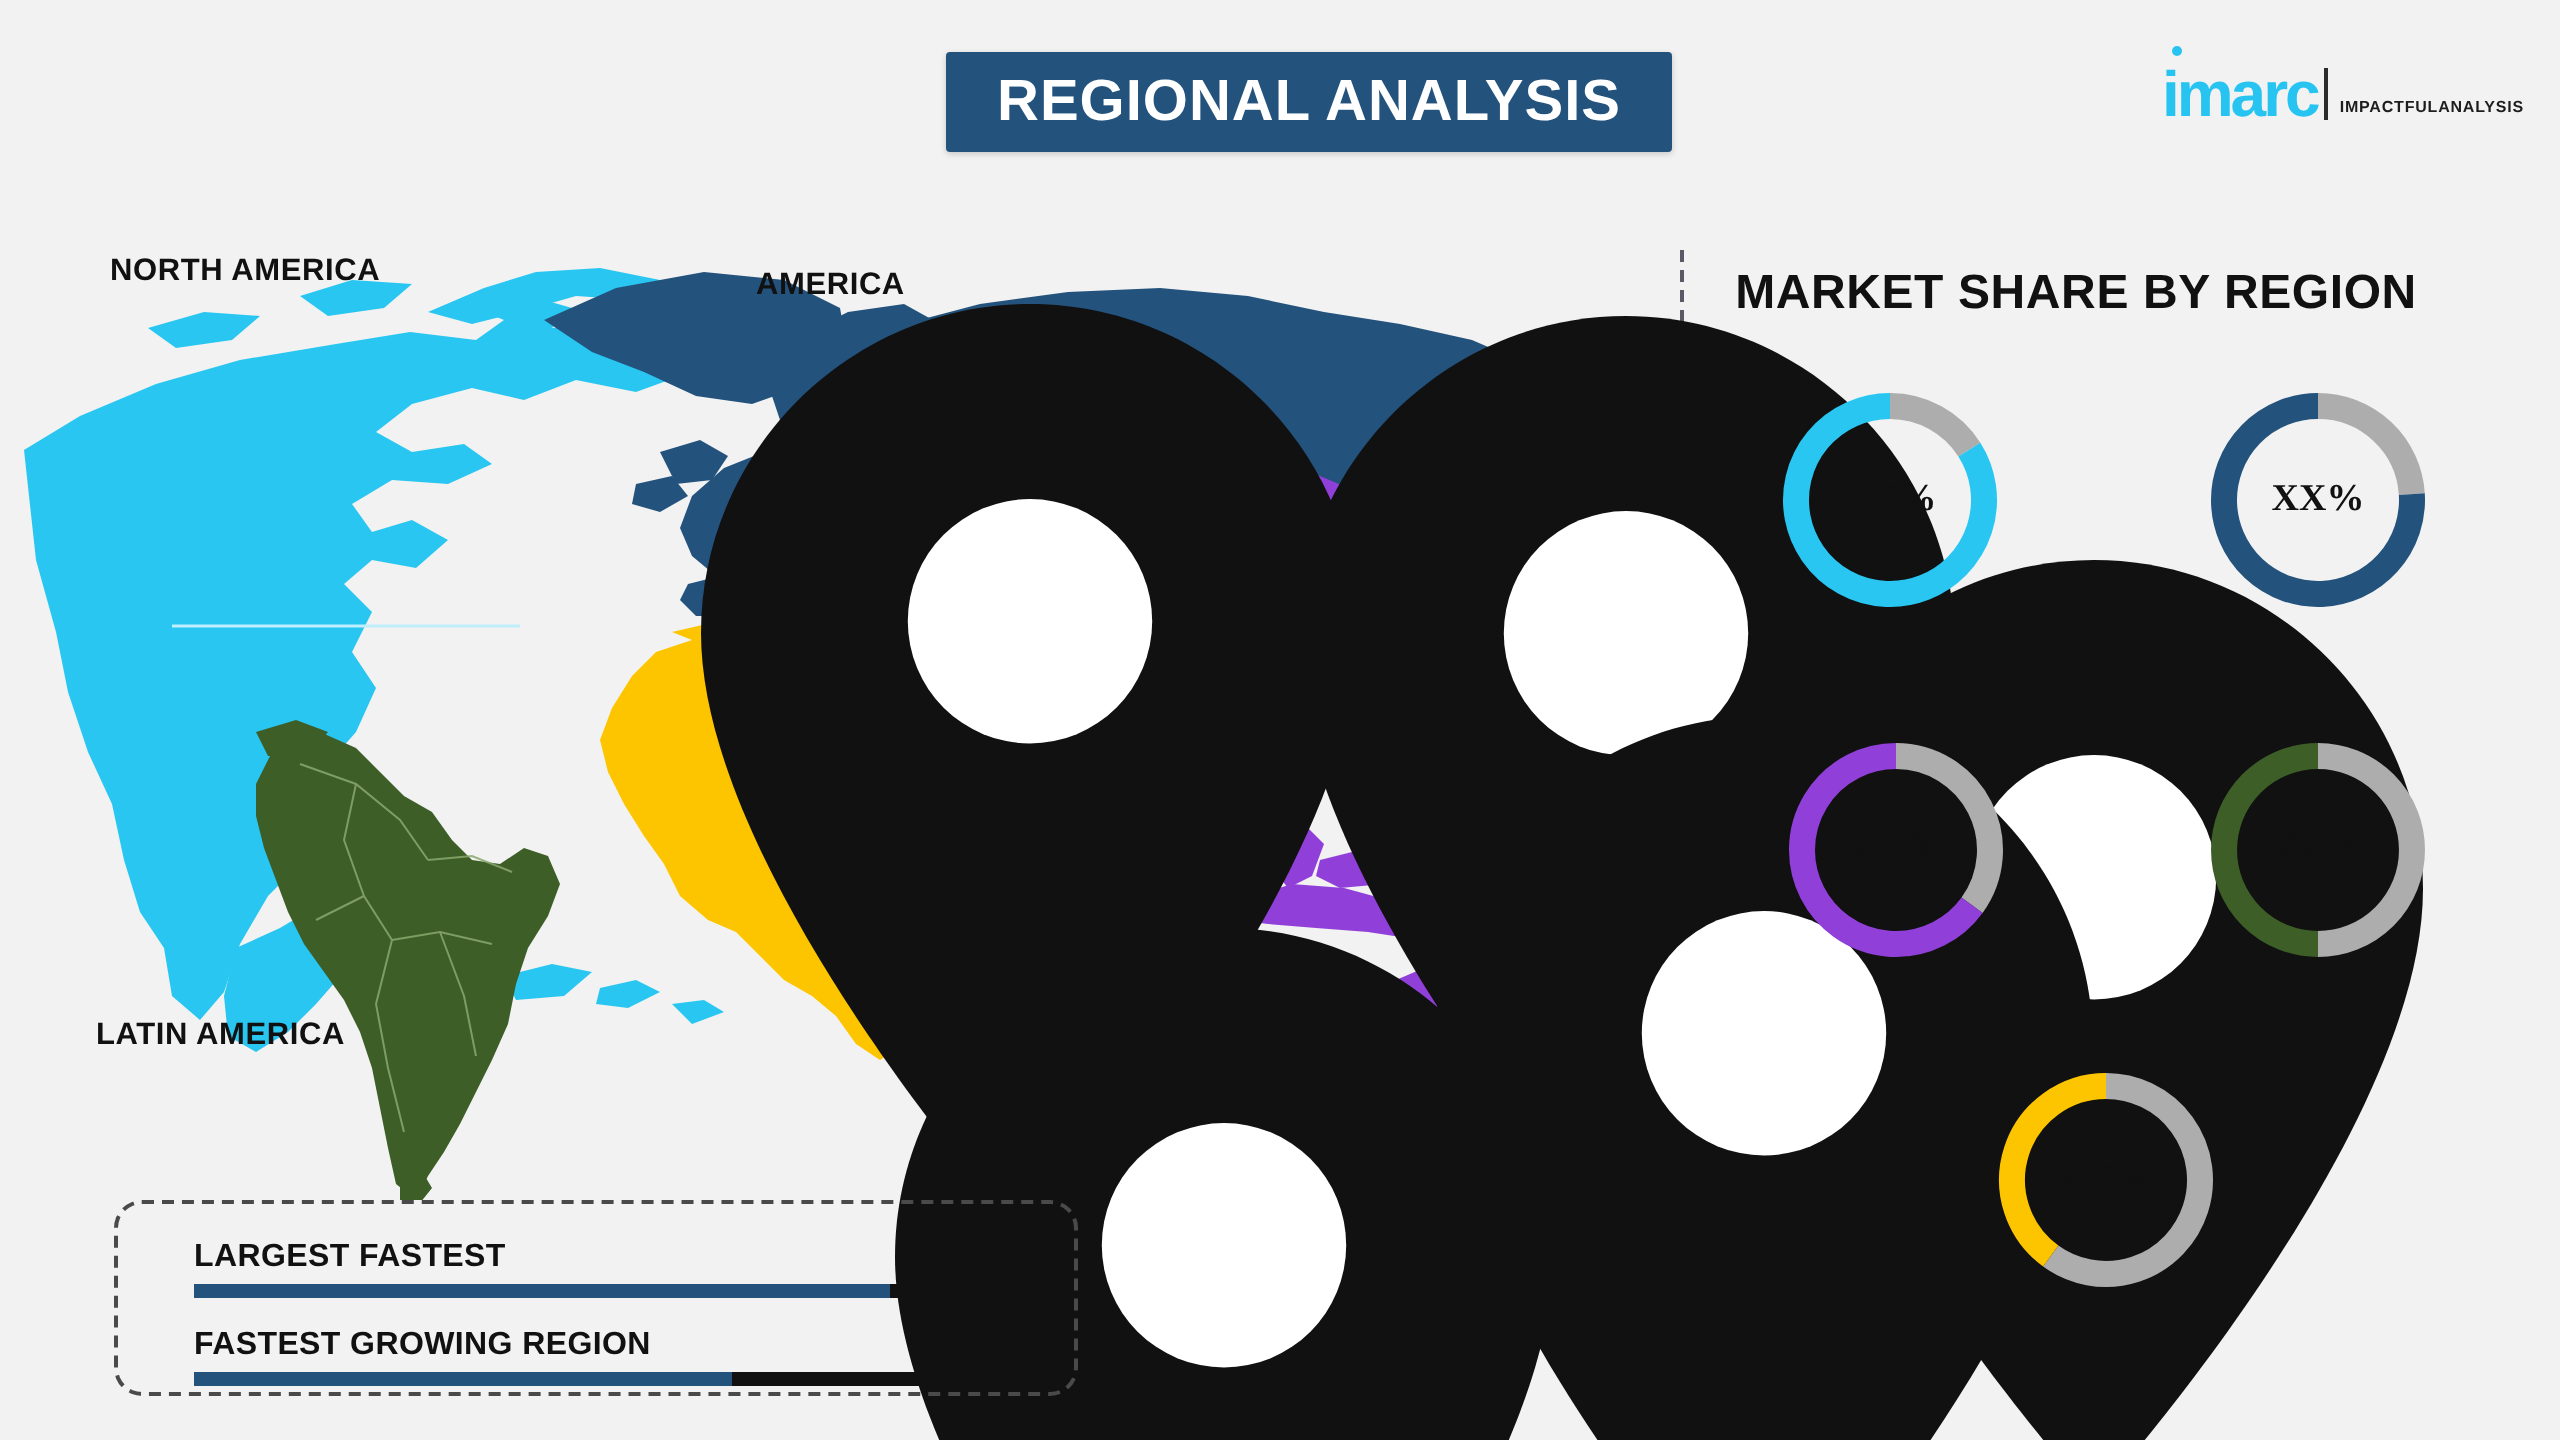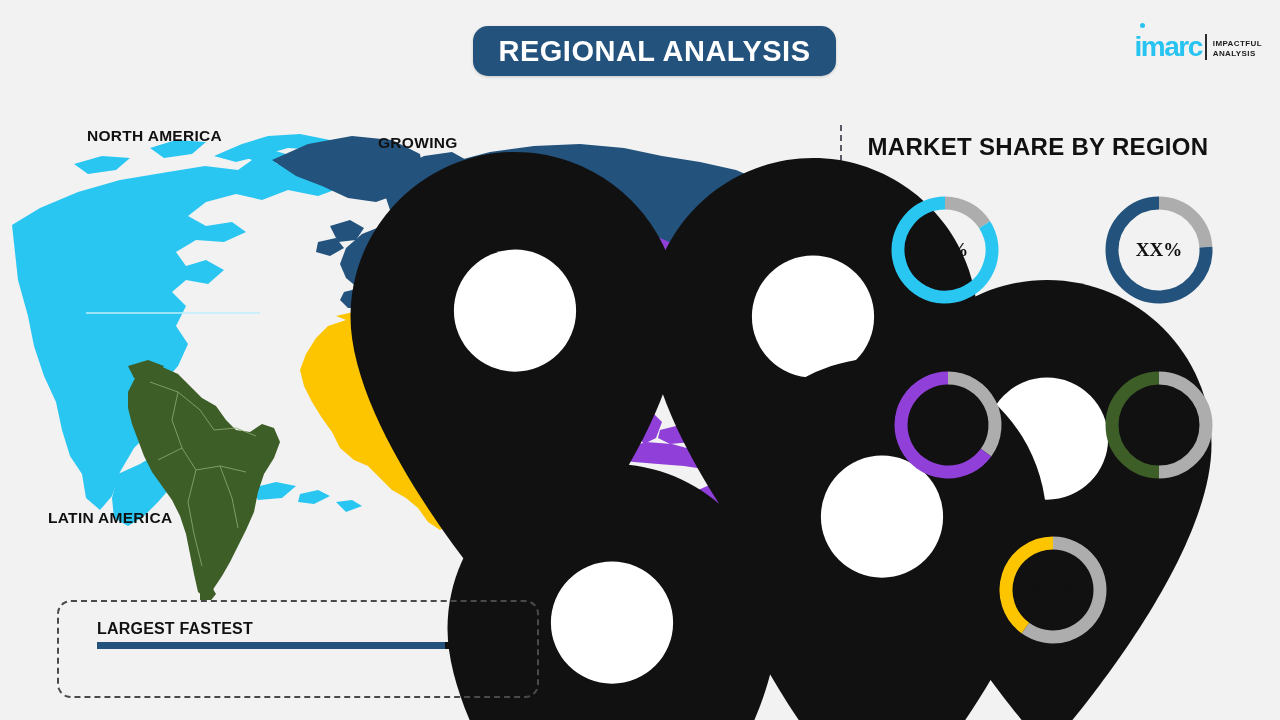--- a/index.html
+++ b/index.html
@@ -9,34 +9,34 @@
     background:#f2f2f2;
     font-family:"Liberation Sans", sans-serif;
     overflow:hidden;
     position:relative;
   }
   #root{position:absolute;left:0;top:0;width:1280px;height:720px;}
 
   
   .title-banner{
     position:absolute;left:473px;top:26px;width:363px;height:50px;
-    background:#23527c;border-radius:15px;
+    background:#23527c;border-radius:2px;
     display:flex;align-items:center;justify-content:center;
     box-shadow:0 1px 3px rgba(0,0,0,.18);
   }
   .title-banner .t{
     color:#ffffff;font-size:29px;font-weight:bold;letter-spacing:.5px;
     white-space:nowrap;
   }
 
   .logo{position:absolute;right:18px;top:22px;display:flex;align-items:flex-end;height:40px;}
-  .logo .mark{position:relative;color:#27c4f2;font-size:28px;font-weight:bold;line-height:30px;letter-spacing:-1.5px;}
+  .logo .mark{position:relative;color:#27c4f2;font-size:32px;font-weight:bold;line-height:30px;letter-spacing:-1.5px;}
   .logo .dot{position:absolute;left:5px;top:-9px;width:5px;height:5px;border-radius:50%;background:#27c4f2;}
   .logo .bar{width:2px;height:26px;background:#2b2b2b;margin:0 6px 2px 3px;}
-  .logo .sub{display:flex;flex-direction:column;justify-content:flex-end;margin-bottom:3px;}
+  .logo .sub{display:flex;flex-direction:row;justify-content:flex-end;margin-bottom:3px;}
   .logo .sub span{font-size:8px;font-weight:bold;color:#1d1d1d;letter-spacing:.4px;line-height:10px;}
 
   
   .divider{
     position:absolute;left:840px;top:125px;width:0;height:565px;
     border-left:2px dashed #5a5a64;
   }
 
   
   .map-wrap{position:absolute;left:0px;top:130px;width:830px;height:470px;}
@@ -208,22 +208,22 @@
           <path d="M178 262 L172 290 L182 318 L196 340"></path>
           <path d="M214 300 L236 298 L256 306"></path>
           <path d="M196 340 L220 336 L246 342"></path>
           <path d="M182 318 L158 330"></path>
           <path d="M196 340 L188 372 L194 404 L202 436"></path>
           <path d="M220 336 L232 368 L238 398"></path>
         </g>
       </g>
     </svg>
 
-    <div class="rlabel" style="left:55px;top:-4px;margin-left:32px;">NORTH AMERICA</div>
-    <div class="rlabel" style="left:378px;top:3px;">GROWING</div>
+    <div class="rlabel" style="left:55px;top:-4px;">NORTH AMERICA</div>
+    <div class="rlabel" style="left:378px;top:3px;">AMERICA</div>
     <div class="rlabel" style="left:672px;top:182px;">ASIA PACIFIC</div>
     <div class="rlabel multi" style="left:481px;top:278px;">MIDDLE EAST &amp; AFRICA</div>
     <div class="rlabel" style="left:48px;top:350px;margin-top:28px;">LATIN AMERICA</div>
 
     <div class="pin" style="left:100px;top:22px;">
       <svg viewBox="0 0 28 40">
           <path d="M14 0C6.3 0 0 6.3 0 14c0 10.5 14 26 14 26s14-15.5 14-26C28 6.3 21.7 0 14 0z" fill="#111"></path>
           <circle cx="14" cy="13.5" r="5.2" fill="#fff"></circle>
         </svg>
     </div>
@@ -256,20 +256,29 @@
   <div class="legend-box">
     <div class="legend-row" id="legend-row-0">
       <div class="lr-top">
         <span class="lr-label">LARGEST FASTEST</span>
         <span class="lr-val">XX</span>
       </div>
       <div class="lr-bar" style="background: rgb(17, 17, 17);">
         <div class="lr-fill" style="width: 88%; background: rgb(35, 82, 124);"></div>
       </div>
     </div>
+    <div class="legend-row" id="legend-row-1">
+      <div class="lr-top">
+        <span class="lr-label">FASTEST GROWING REGION</span>
+        <span class="lr-val">XX</span>
+      </div>
+      <div class="lr-bar" style="background: rgb(17, 17, 17);">
+        <div class="lr-fill" style="width: 68%; background: rgb(35, 82, 124);"></div>
+      </div>
+    </div>
   </div>
 
   <div class="panel-title">MARKET SHARE BY REGION</div>
 
   <div class="donuts">
     <div class="donut" id="donut-0">
       <svg viewBox="0 0 120 120">
           <path d="M 60 13 A 47 47 0 0 1 99.68341249859472 34.81614063598716" stroke="#adadad" stroke-width="13" fill="none"></path>
           <path d="M 99.68341249859472 34.81614063598716 A 47 47 0 1 1 59.99999999999999 13" stroke="#29c6f2" stroke-width="13" fill="none"></path>
         </svg>

